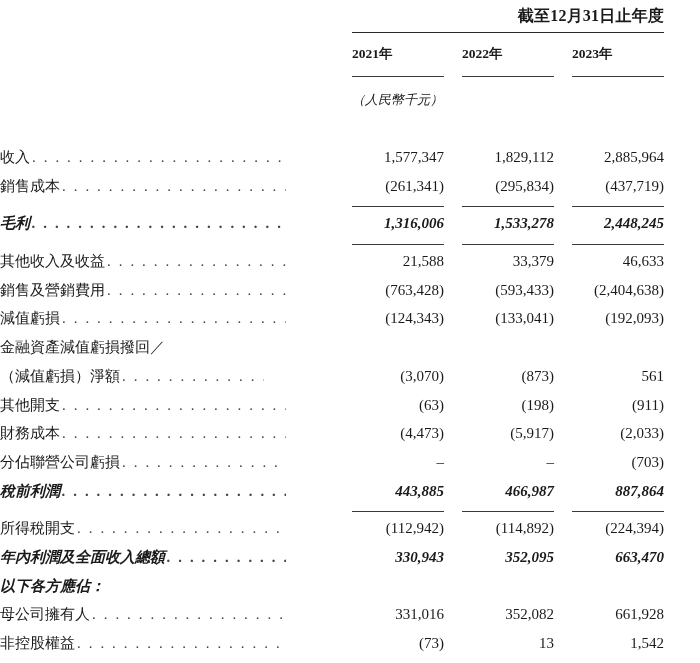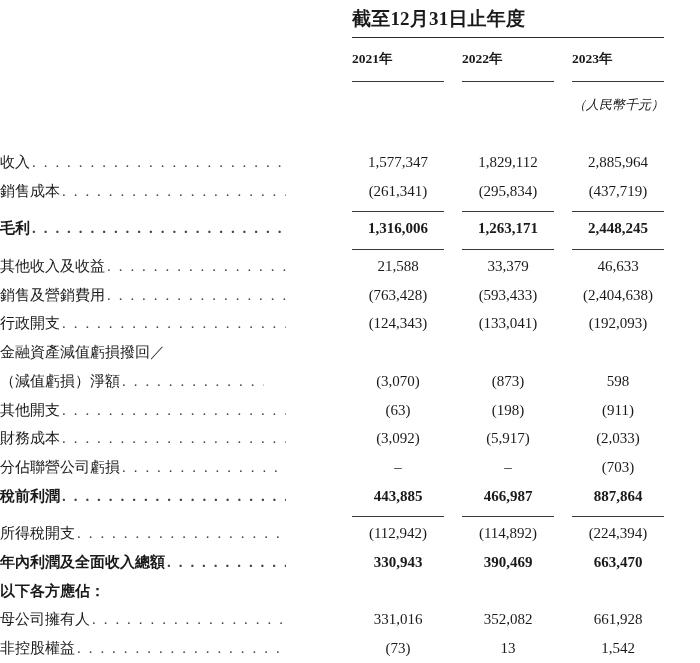--- a/index.html
+++ b/index.html
@@ -33,39 +33,39 @@
   }
 
   col.c-label { width: 342px; }
   col.c-gap   { width: 10px; }
   col.c-num   { width: 92px; }
   col.c-sep   { width: 18px; }
   col.c-tail  { width: 48px; }
 
   
   .hdr-period td {
-    text-align: left;
-    font-size: 19px;
+    text-align: right;
+    font-size: 16px;
     font-weight: 700;
     padding: 6px 0 5px 0;
     letter-spacing: .2px;
   }
   .hdr-rule td { padding: 0; height: 1px; }
   .rule-span {
     display: block;
     height: 1px;
     background: #2b2b2b;
   }
   .hdr-year td {
     font-size: 13.5px;
     font-weight: 700;
     padding: 12px 0 7px 0;
   }
   .hdr-unit td {
-    text-align: right;
+    text-align: left;
     font-size: 13px;
     font-style: italic;
     padding: 12px 0 4px 0;
     white-space: nowrap;
   }
   .spacer-big td { height: 30px; padding: 0; }
 
   
   tr.row > td {
     font-size: 15px;
@@ -94,27 +94,27 @@
     color: #444;
     letter-spacing: 2.1px;
     font-size: 15px;
   }
   .leader::after {
     content: ". . . . . . . . . . . . . . . . . . . . . . . . . . . . . . . . . . . . . . . . . .";
   }
   .no-leader .leader::after { content: ""; }
 
   td.num {
-    text-align: center;
+    text-align: right;
     padding-right: 0;
     white-space: nowrap;
     font-variant-numeric: lining-nums;
   }
 
-  tr.bold > td, tr.bold .lbl-text { font-weight: 700; }
+  tr.bold > td, tr.bold .lbl-text { font-weight: 700; font-style: italic; }
 
   
   .indent { padding-left: 62px; }
 
   
   td.num { position: relative; }
 
   tr.rule-row td { padding: 0; height: 9px; }
   tr.rule-row .seg {
     display: block;
@@ -247,21 +247,21 @@
       <tr class="row bold">
         <td class="lbl">
           <span class="lbl-inner">
               <span class="lbl-text">毛利</span>
               <span class="leader"></span>
             </span>
         </td>
         <td></td>
         <td class="num">1,316,006</td>
         <td></td>
-        <td class="num">1,263,171</td>
+        <td class="num">1,533,278</td>
         <td></td>
         <td class="num">2,448,245</td>
         <td></td>
       </tr>
 
       <tr class="rule-row">
         <td></td>
         <td></td>
         <td>
             <span class="seg"></span>
@@ -305,21 +305,21 @@
         <td></td>
         <td class="num">(593,433)</td>
         <td></td>
         <td class="num">(2,404,638)</td>
         <td></td>
       </tr>
 
       <tr class="row">
         <td class="lbl">
           <span class="lbl-inner">
-              <span class="lbl-text">行政開支</span>
+              <span class="lbl-text">減值虧損</span>
               <span class="leader"></span>
             </span>
         </td>
         <td></td>
         <td class="num">(124,343)</td>
         <td></td>
         <td class="num">(133,041)</td>
         <td></td>
         <td class="num">(192,093)</td>
         <td></td>
@@ -346,21 +346,21 @@
           <span class="lbl-inner" style="width:264px">
               <span class="lbl-text">（減值虧損）淨額</span>
               <span class="leader"></span>
             </span>
         </td>
         <td></td>
         <td class="num">(3,070)</td>
         <td></td>
         <td class="num">(873)</td>
         <td></td>
-        <td class="num">598</td>
+        <td class="num">561</td>
         <td></td>
       </tr>
 
       <tr class="row">
         <td class="lbl">
           <span class="lbl-inner">
               <span class="lbl-text">其他開支</span>
               <span class="leader"></span>
             </span>
         </td>
@@ -374,21 +374,21 @@
       </tr>
 
       <tr class="row">
         <td class="lbl">
           <span class="lbl-inner">
               <span class="lbl-text">財務成本</span>
               <span class="leader"></span>
             </span>
         </td>
         <td></td>
-        <td class="num">(3,092)</td>
+        <td class="num">(4,473)</td>
         <td></td>
         <td class="num">(5,917)</td>
         <td></td>
         <td class="num">(2,033)</td>
         <td></td>
       </tr>
 
       <tr class="row">
         <td class="lbl">
           <span class="lbl-inner">
@@ -457,21 +457,21 @@
       <tr class="row bold">
         <td class="lbl">
           <span class="lbl-inner">
               <span class="lbl-text">年內利潤及全面收入總額</span>
               <span class="leader"></span>
             </span>
         </td>
         <td></td>
         <td class="num">330,943</td>
         <td></td>
-        <td class="num">390,469</td>
+        <td class="num">352,095</td>
         <td></td>
         <td class="num">663,470</td>
         <td></td>
       </tr>
 
       <tr class="row bold no-leader">
         <td class="lbl">
           <span class="lbl-inner">
               <span class="lbl-text">以下各方應佔：</span>
               <span class="leader"></span>

